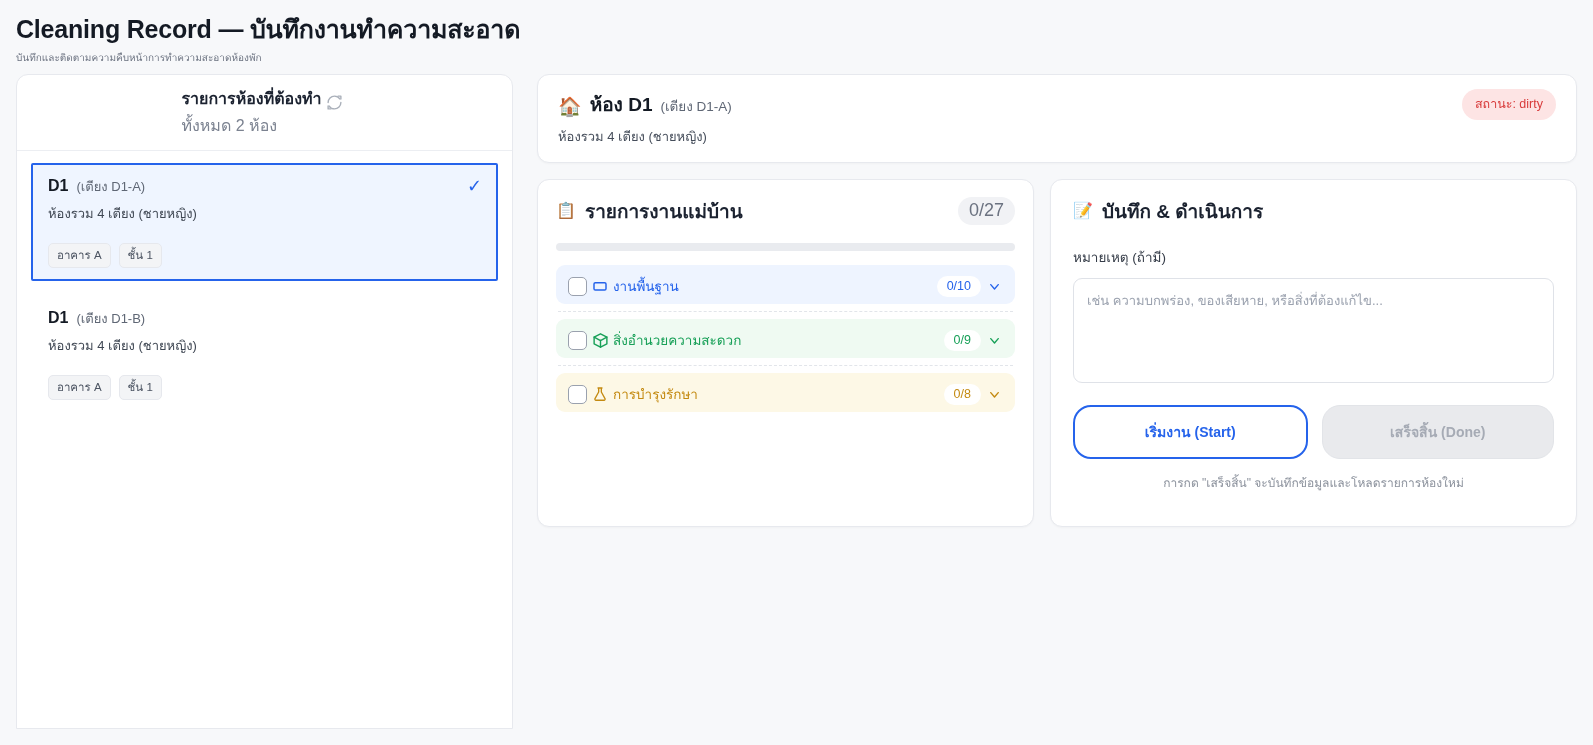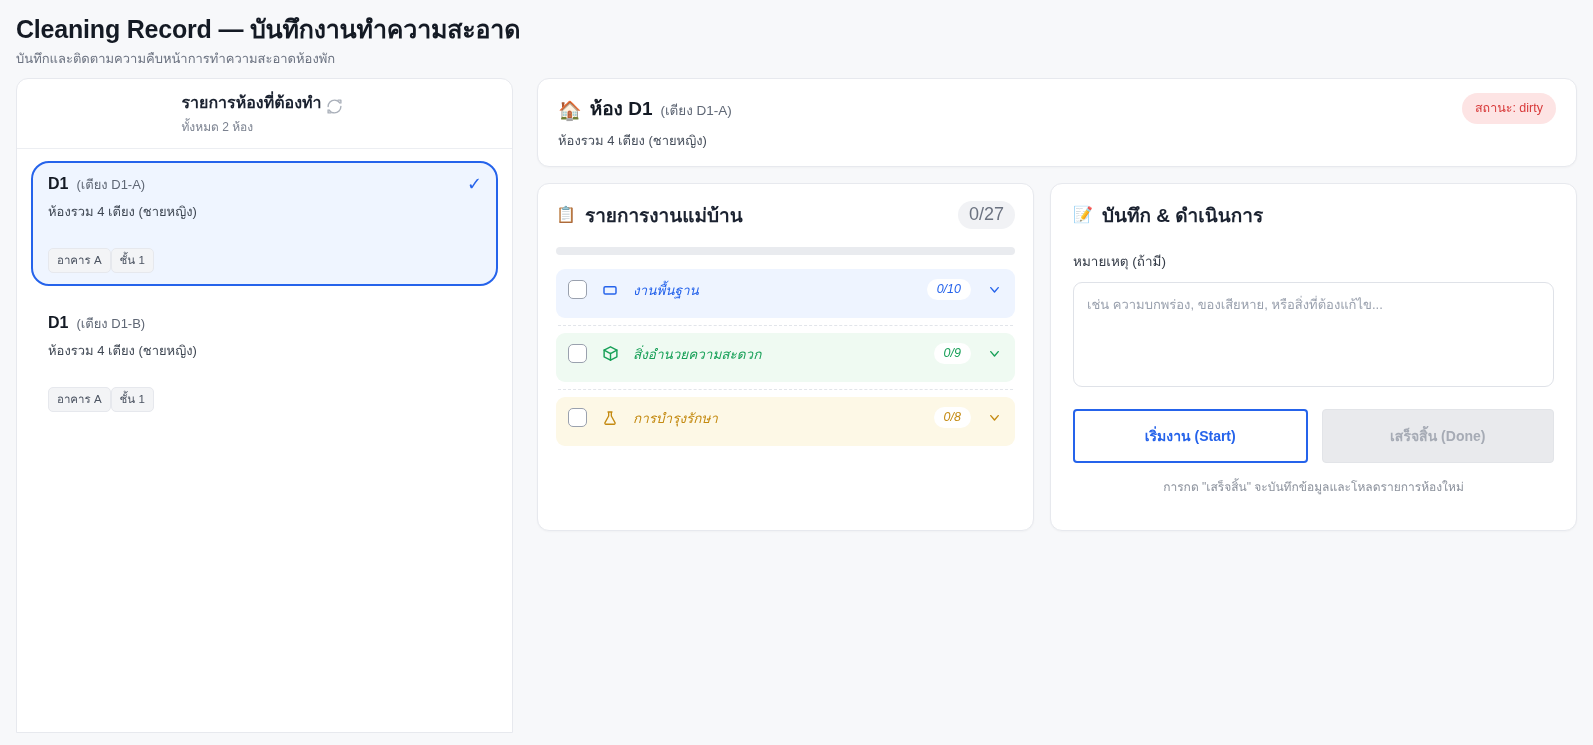--- a/index.html
+++ b/index.html
@@ -13,21 +13,21 @@
   }
   .page { width: 1593px; height: 745px; position: relative; }
 
   
   .page-header { padding: 14px 16px 10px 16px; }
   .page-title {
     font-size: 25px; font-weight: bold; letter-spacing: -0.2px;
     color: #141a24; line-height: 1.2; margin: 0;
   }
   .page-subtitle {
-    font-size: 13px; color: #6b7280; margin-top: 7px; line-height: 1.3;
+    font-size: 10px; color: #6b7280; margin-top: 7px; line-height: 1.3;
   }
 
   
   .layout {
     display: flex; align-items: flex-start; gap: 24px;
     padding: 0 16px;
   }
   .sidebar {
     width: 497px; flex: 0 0 497px;
     background: #ffffff;
@@ -38,47 +38,47 @@
   }
   .sidebar-head {
     display: flex; align-items: flex-start; justify-content: center;
     padding: 14px 18px 12px 18px;
     border-bottom: 1px solid #eceef2;
   }
   .sidebar-head-title {
     font-size: 16px; font-weight: bold; color: #1b2230; line-height: 1.25;
   }
   .sidebar-head-sub {
-    font-size: 12px; color: #7b8290; margin-top: 4px;
+    font-size: 16px; color: #7b8290; margin-top: 4px;
   }
   .refresh-btn {
     width: 26px; height: 26px; display: flex; align-items: center; justify-content: center;
     background: transparent; border: none; cursor: pointer; padding: 0; margin-top: 2px;
   }
 
   .room-list { padding: 12px 14px; }
   .room-card {
     border: 1px solid #e6e8ec;
-    border-radius: 18px;
+    border-radius: 2px;
     padding: 12px 14px 12px 16px;
     margin-bottom: 14px;
     background: #fff;
     position: relative;
     cursor: pointer;
   }
   .room-card.selected {
     border: 2px solid #2563eb;
     background: #eff5ff;
     padding: 11px 13px 11px 15px;
   }
   .room-card-top { display: flex; align-items: baseline; gap: 8px; }
   .room-code { font-size: 16px; font-weight: bold; color: #141a24; }
   .room-bed { font-size: 13px; color: #5f6775; }
   .room-desc { font-size: 13px; color: #3f4753; margin-top: 6px; }
-  .chips { display: flex; margin-top: 26px; }
+  .chips { display: flex; gap: 8px; margin-top: 19px; }
   .chip {
     font-size: 11.5px; color: #4c5462;
     background: #f3f4f6; border: 1px solid #e6e8ed;
     border-radius: 5px; padding: 2px 8px 3px 8px;
   }
   .room-check {
     position: absolute; right: 14px; top: 12px;
     color: #2563eb; font-size: 18px; line-height: 1;
   }
 
@@ -121,24 +121,23 @@
     background: #f1f2f5; border-radius: 999px; padding: 3px 11px 4px 11px;
   }
   .progress-track {
     height: 8px; background: #e9ebef; border-radius: 999px;
     margin-top: 17px; overflow: hidden;
   }
   .progress-fill { height: 100%; width: 0%; background: #2563eb; border-radius: 999px; }
 
   .groups { margin-top: 14px; }
   .group-row {
-    display: flex; align-items: center; gap: 14px;
-    border-radius: 9px; padding: 10px 12px 17px 12px;
+    display: flex; align-items: center; gap: 4px;
+    border-radius: 9px; padding: 10px 12px 7px 12px;
     cursor: pointer;
-    font-style: italic;
   }
   .group-divider { height: 1px; border-top: 1px dashed #e2e5ea; margin: 7px 2px; }
   .g-blue   { background: #eef4ff; }
   .g-green  { background: #effaf2; }
   .g-yellow { background: #fdf8e6; }
   .gcheck {
     width: 19px; height: 19px; flex: 0 0 19px;
     border: 1.6px solid #9aa1ae; border-radius: 5px; background: #fff;
     cursor: pointer;
   }
@@ -162,21 +161,21 @@
     display: block; width: 100%; height: 105px; resize: none;
     margin-top: 10px; padding: 11px 13px;
     border: 1px solid #dfe2e8; border-radius: 9px;
     font-family: "Liberation Sans", "DejaVu Sans", sans-serif;
     font-size: 13px; color: #1f2430; background: #fff;
     outline: none;
   }
   .notes-area::placeholder { color: #9aa1ae; }
   .action-row { display: flex; gap: 14px; margin-top: 22px; }
   .btn {
-    flex: 1; border-radius: 4px; font-size: 14px; font-weight: bold;
+    flex: 1; border-radius: 18px; font-size: 14px; font-weight: bold;
     padding: 14px 10px; text-align: center;
     font-family: "Liberation Sans", "DejaVu Sans", sans-serif;
   }
   .btn-start {
     background: #ffffff; border: 2px solid #2563eb; color: #2563eb; cursor: pointer;
   }
   .btn-done {
     background: #e9eaed; border: 1px solid #e2e4e8; color: #a6abb5; cursor: default;
   }
   .hint {

